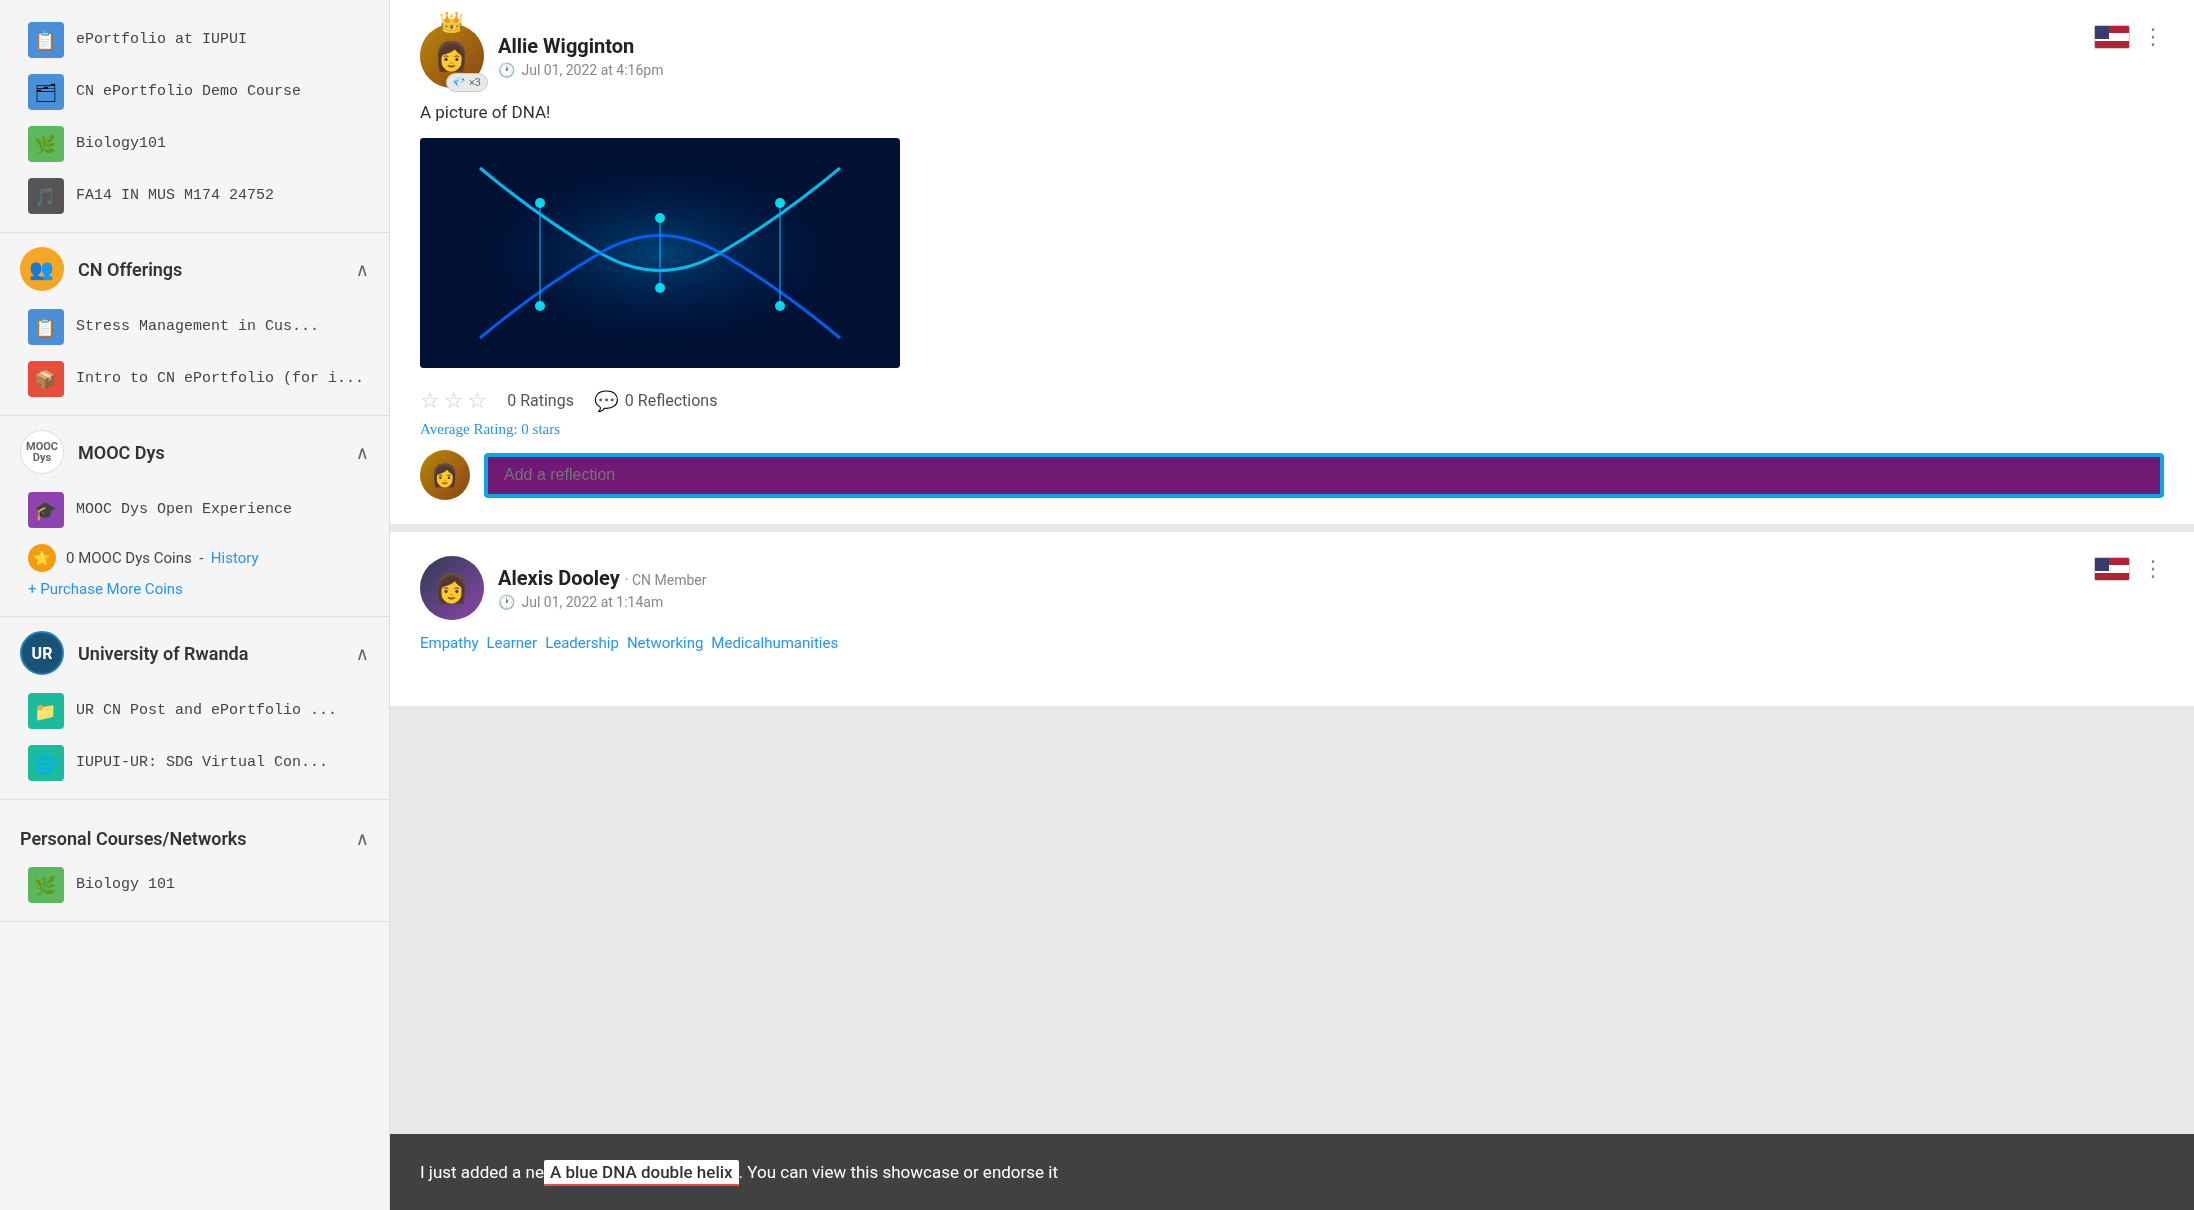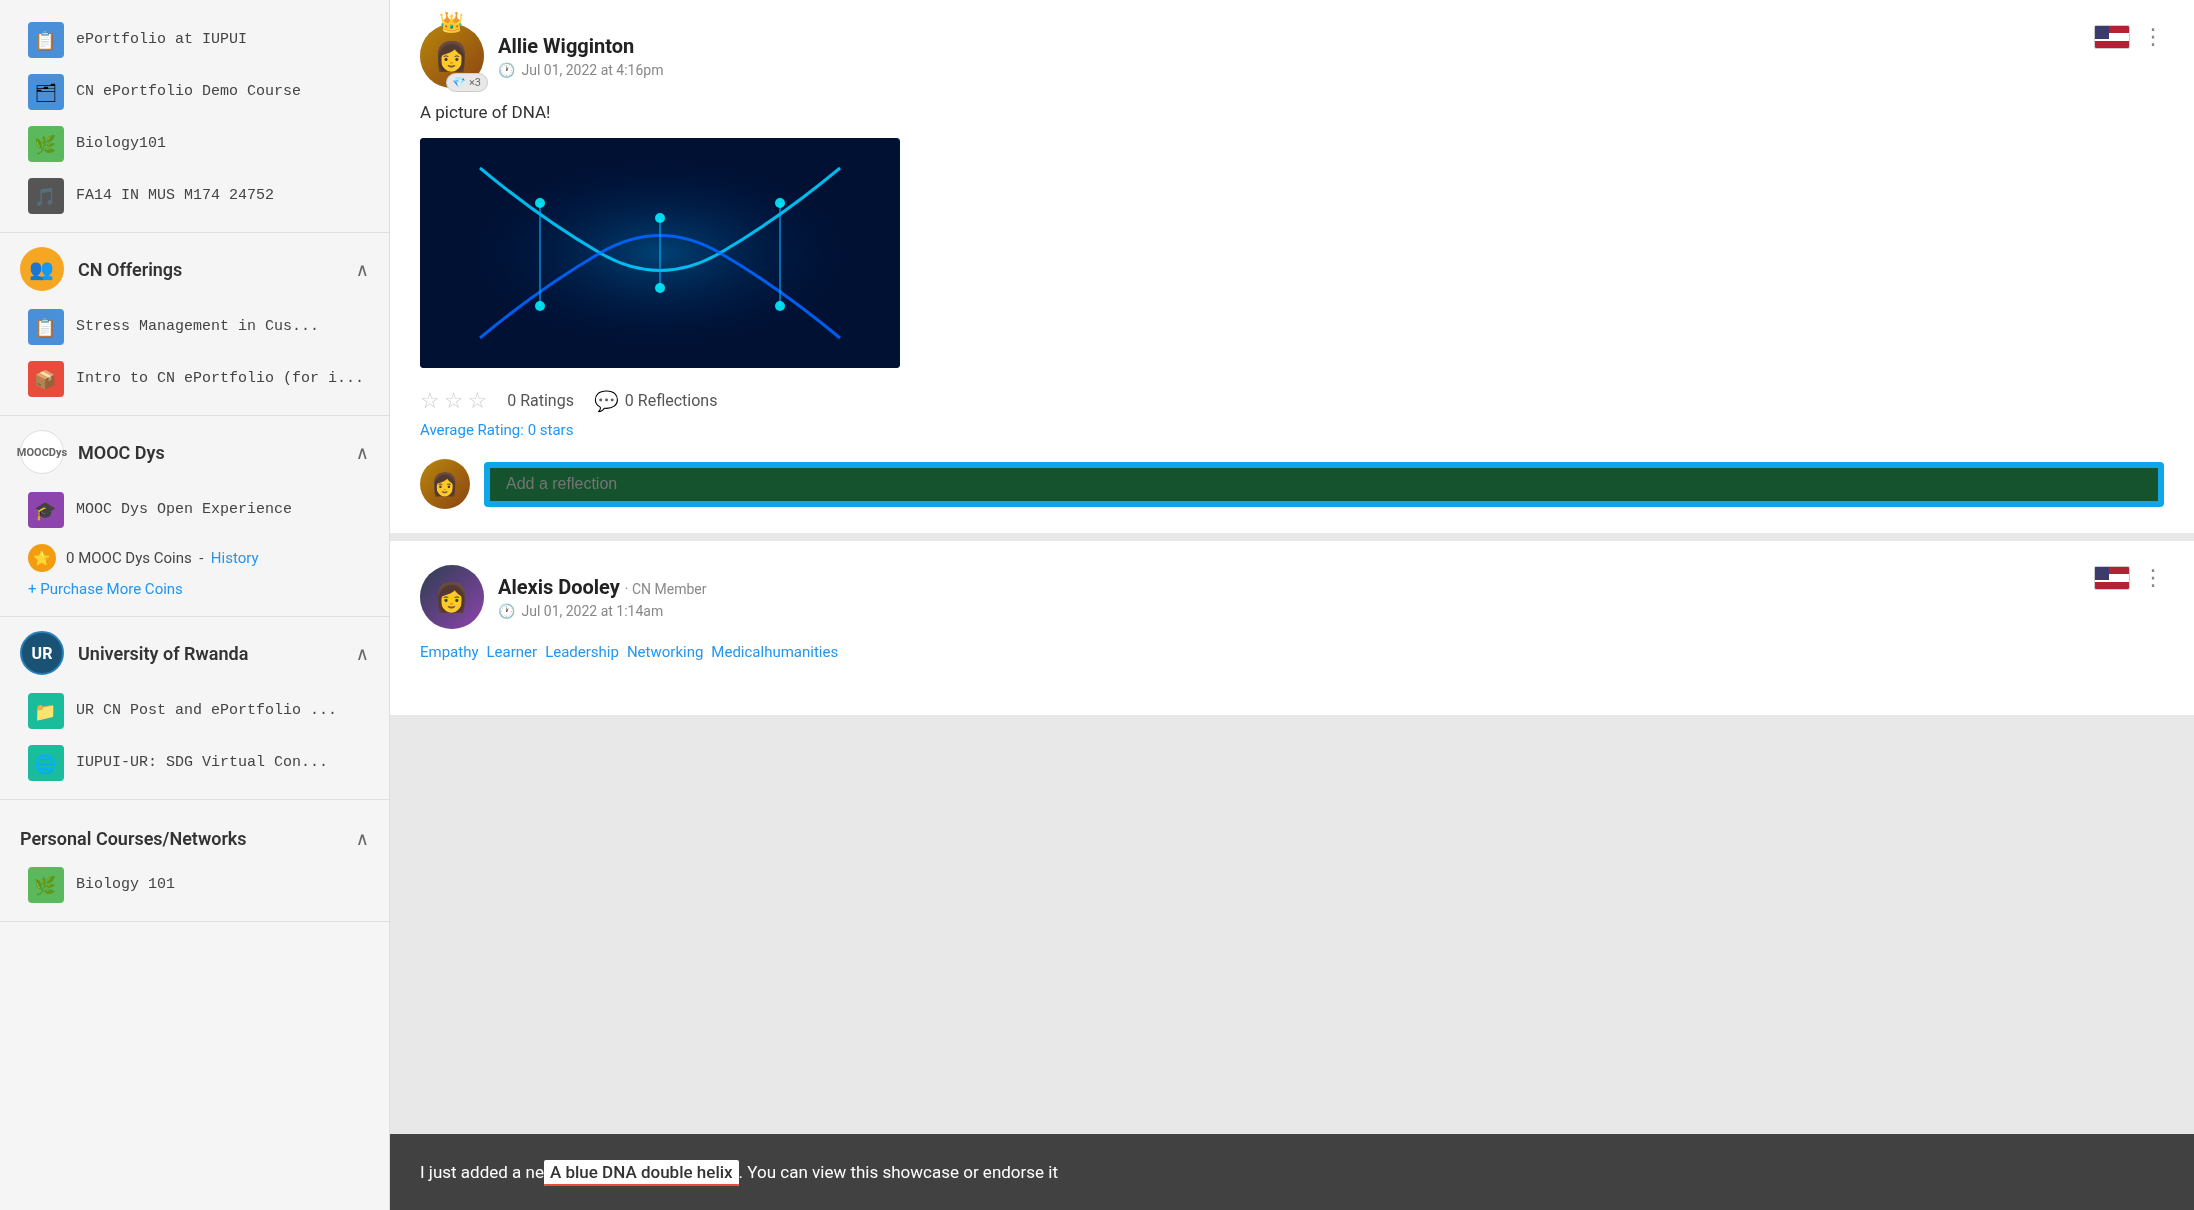--- a/index.html
+++ b/index.html
@@ -328,21 +328,22 @@
     }
 
     .chat-icon {
       font-size: 20px;
       color: #888;
     }
 
     .avg-rating {
       font-size: 15px;
       color: #555;
-      margin-bottom: 20px;
+      margin-bottom: 12px;
+      font-family: Liberation Serif, serif;
     }
 
     .avg-rating span {
       color: #2196F3;
     }
 
     .reflection-input-row {
       display: flex;
       align-items: center;
       gap: 14px;
@@ -357,26 +358,26 @@
       align-items: center;
       justify-content: center;
       font-size: 22px;
       color: white;
       flex-shrink: 0;
     }
 
     .reflection-input {
       flex: 1;
       height: 45px;
-      border: 6px solid #0ea5e9;
+      border: 4px solid #0ea5e9;
       border-radius: 4px;
       padding: 0 16px;
       font-size: 16px;
       color: #999;
-      background: #14532d;
+      background: #701a75;
       outline: none;
     }
 
     
     .post-tags {
       display: flex;
       flex-wrap: wrap;
       gap: 8px;
       margin: 10px 0 30px 0;
     }
@@ -440,21 +441,21 @@
       height: 44px;
       border-radius: 50%;
       background: #fff;
       border: 1px solid #ddd;
       display: flex;
       align-items: center;
       justify-content: center;
       font-size: 11px;
       font-weight: bold;
       color: #666;
-      flex-direction: row;
+      flex-direction: column;
       line-height: 1;
     }
 
     .dna-overlay {
       position: absolute;
       width: 100%;
       height: 100%;
       background: 
         radial-gradient(ellipse at 20% 50%, rgba(0,150,255,0.4) 0%, transparent 60%),
         radial-gradient(ellipse at 80% 30%, rgba(0,200,255,0.3) 0%, transparent 50%),

